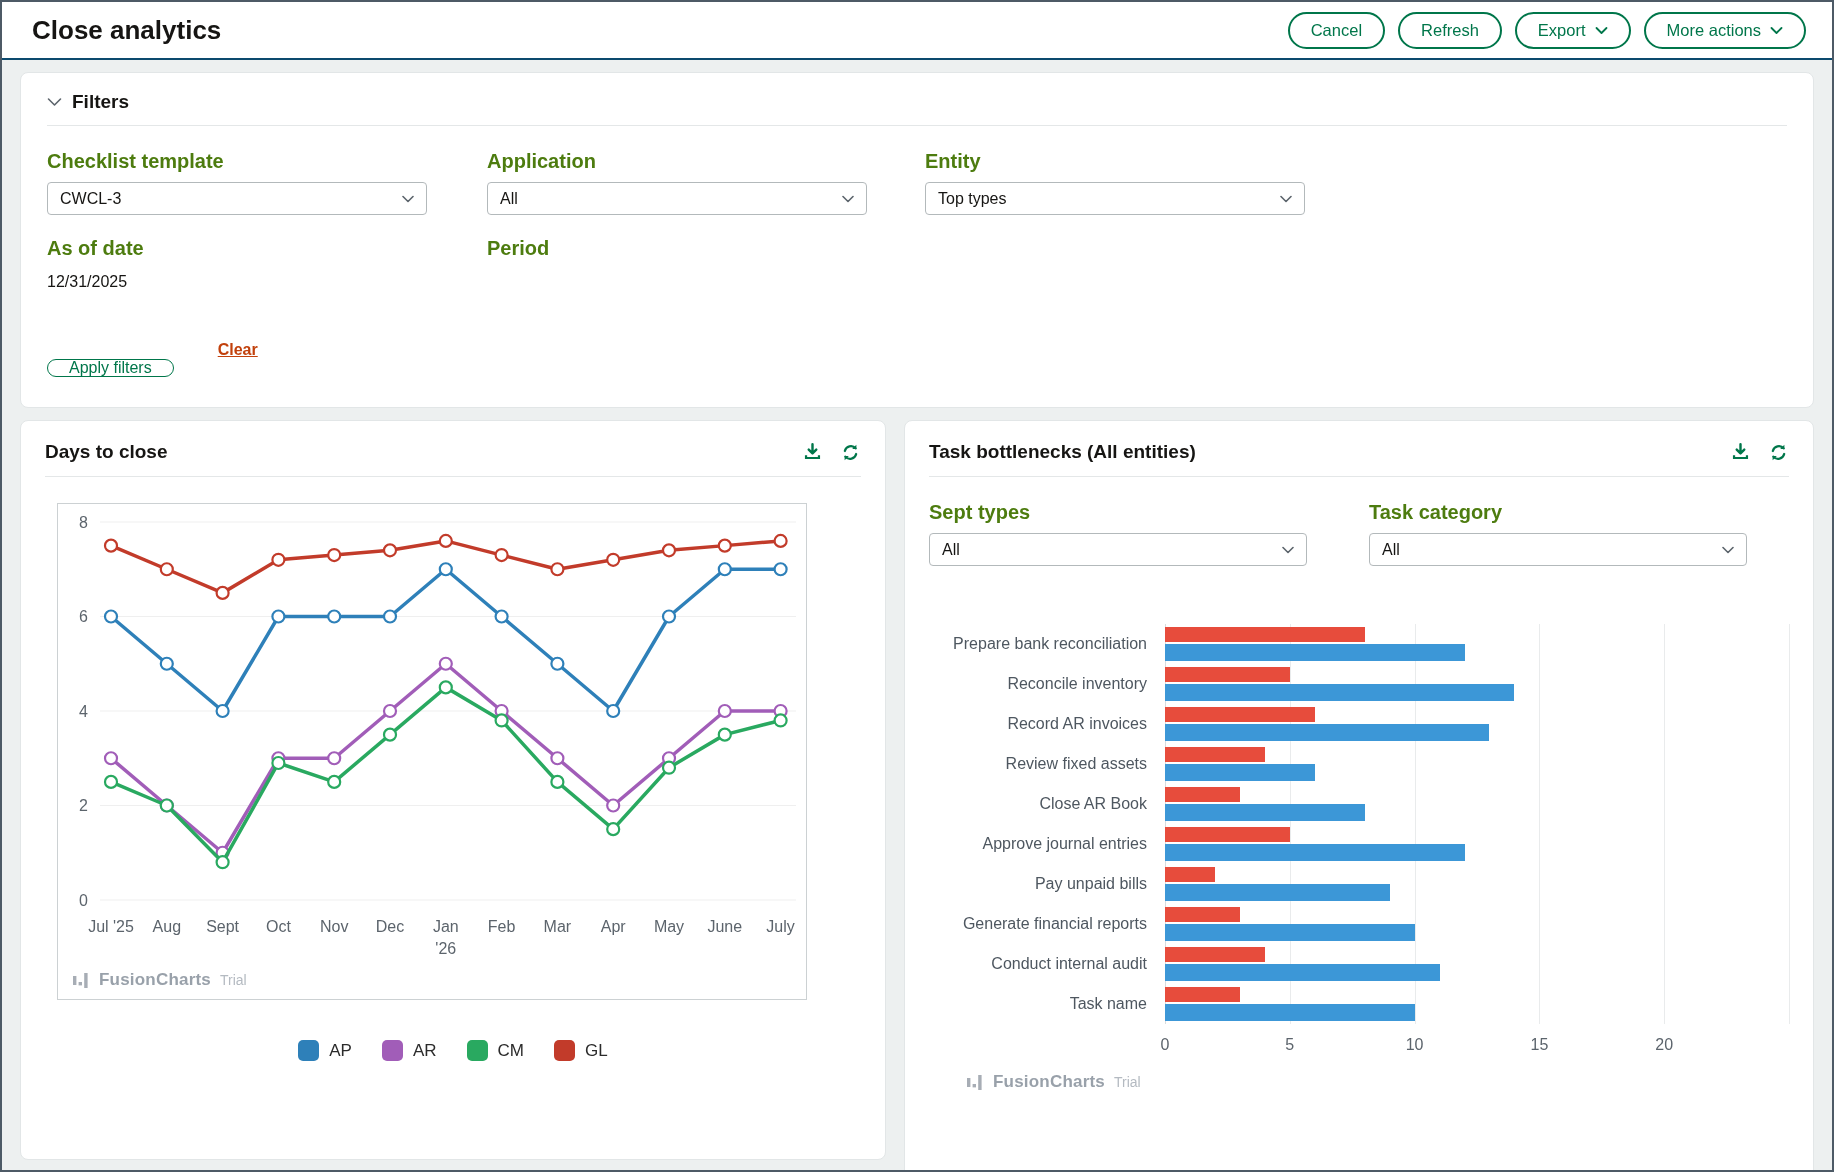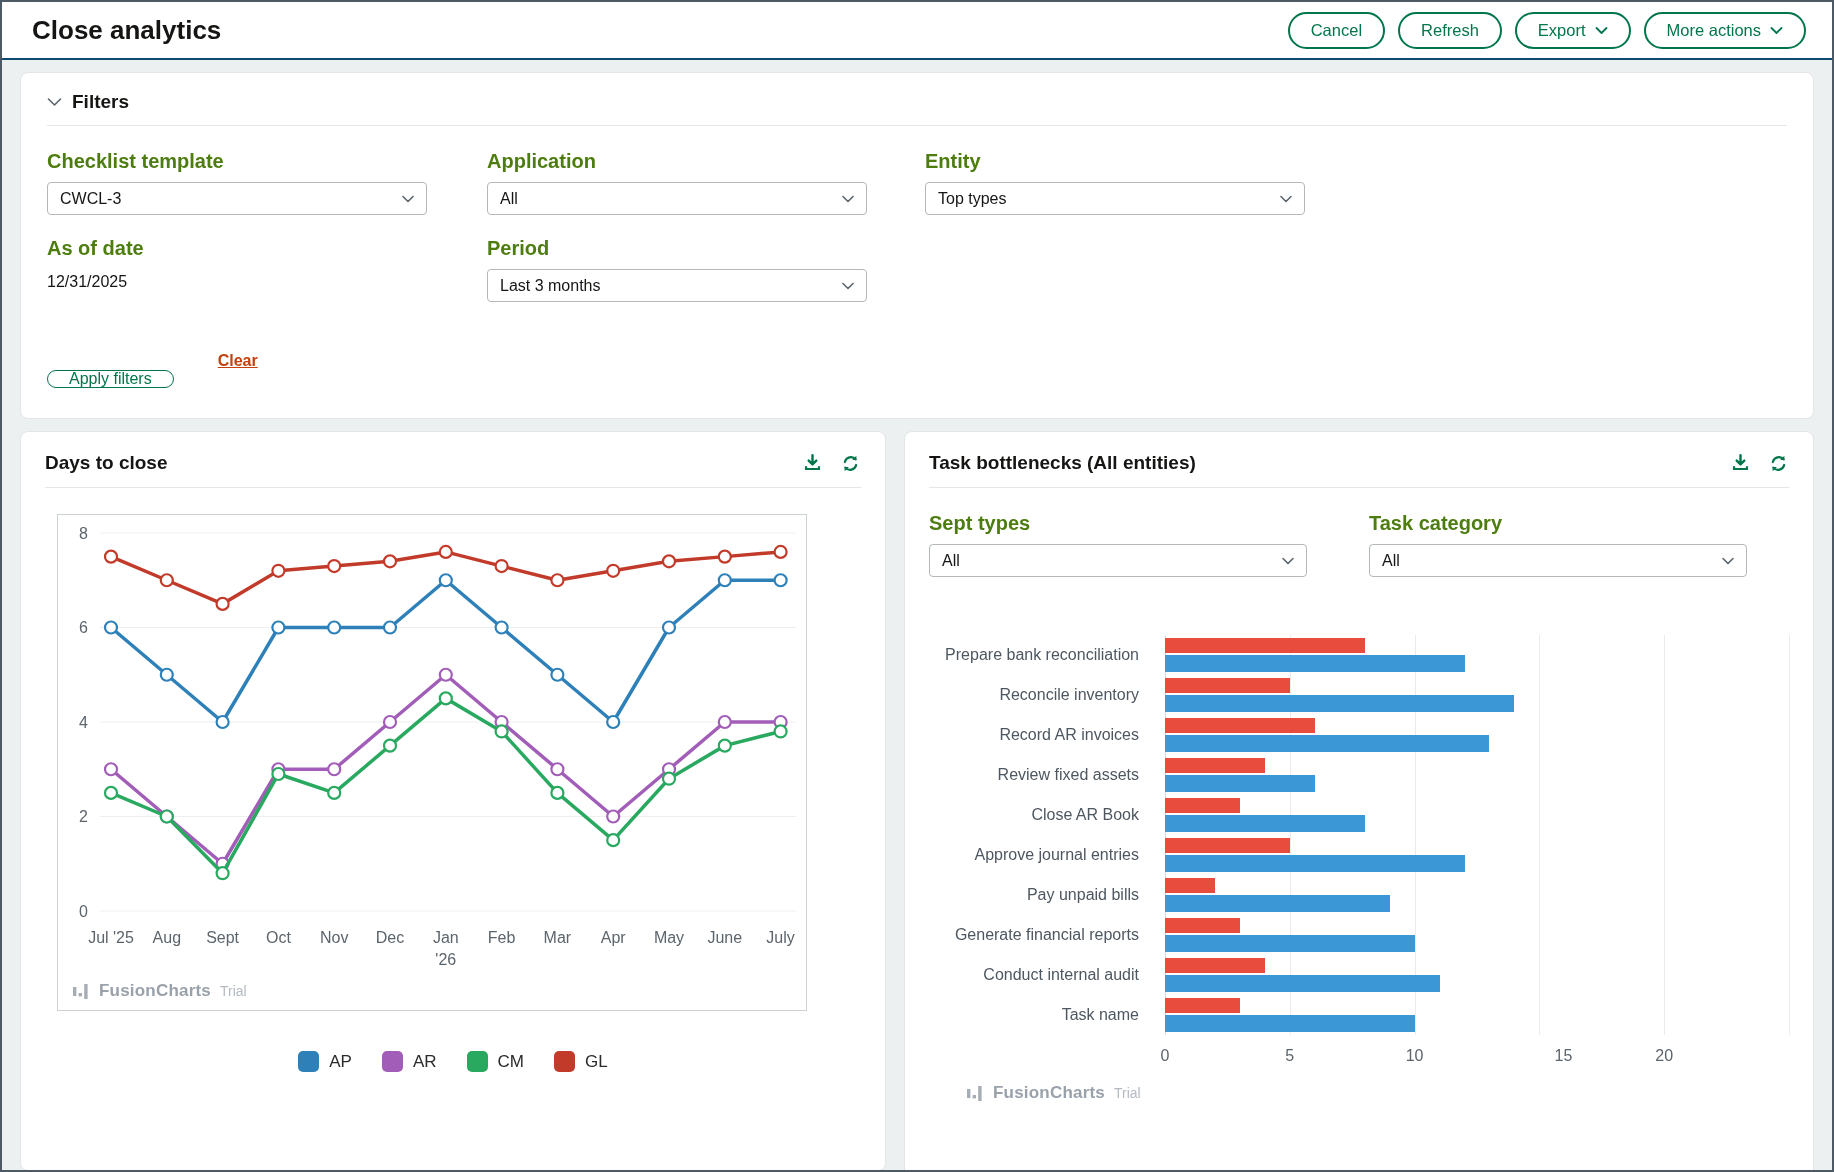--- a/index.html
+++ b/index.html
@@ -74,21 +74,21 @@
   .legend-row { display:flex; justify-content:center; gap:30px; margin-top:40px; }
   .legend-item { display:flex; align-items:center; gap:10px; font-size:17px; color:#2b2b2b; cursor:pointer; }
   .legend-swatch { width:21px; height:21px; border-radius:5px; flex:0 0 auto; }
   
   .tb-selects { margin-top:24px; display:grid; grid-template-columns:440px 1fr; }
   .tb-select { width:378px; }
   .barchart { margin-top:58px; display:flex; }
   .bar-labels-col { width:236px; }
   .bar-label {
     height:40px; display:flex; align-items:center; justify-content:flex-end;
-    padding-right:26px; font-size:16px; color:#4e5760;
+    padding-right:18px; font-size:16px; color:#4e5760;
   }
   .plot-col { flex:1; position:relative; }
   .vline { position:absolute; top:0; bottom:0; width:1px; background:#e9ebec; }
   .vline.zero { background:#d9dcde; }
   .bar-rows { position:relative; }
   .bar-row { height:40px; display:flex; flex-direction:column; justify-content:center; gap:2px; }
   .bar-red  { height:15px; }
   .bar-blue { height:17px; }
   .axis-row { position:relative; height:26px; margin-top:8px; }
   .axis-tick {
@@ -174,28 +174,20 @@
           </span>
         </div>
       </div>
 
       <div>
         <div class="field-label">As of date</div>
         <div class="static-value">12/31/2025</div>
       </div>
       <div>
         <div class="field-label">Period</div>
-        <div class="select">
-          <span>Last 3 months</span>
-          <span class="chev">
-            <svg width="12" height="8" viewBox="0 0 12 8">
-                <path d="M1 1.5 L6 6.5 L11 1.5" fill="none" stroke="currentColor" stroke-width="1.6" stroke-linecap="round" stroke-linejoin="round"></path>
-              </svg>
-          </span>
-        </div>
       </div>
       <div></div>
     </div>
 
     <div class="filters-actions">
       <button class="pill-btn" style="height:18px;border-width:1.5px;font-size:16px;margin-top:36px;">
         <span>Apply filters</span>
       </button>
       <a class="clear-link">Clear</a>
     </div>
@@ -445,21 +437,21 @@
                 <div class="bar-row">
                   <div class="bar-red" style="width: 12%; background: rgb(231, 76, 60);"></div>
                   <div class="bar-blue" style="width: 40%; background: rgb(60, 151, 215);"></div>
                 </div>
               </div>
           </div>
           <div class="axis-row" id="bar-axis">
               <span class="axis-tick" style="left: 0%;">0</span>
               <span class="axis-tick" style="left: 20%;">5</span>
               <span class="axis-tick" style="left: 40%;">10</span>
-              <span class="axis-tick" style="left: 60%; margin-left: 24px;">15</span>
+              <span class="axis-tick" style="left: 60%;">15</span>
               <span class="axis-tick" style="left: 80%;">20</span>
             </div>
         </div>
       </div>
 
       <div class="fc-watermark tb-watermark">
         <svg width="17" height="19" viewBox="0 0 17 19">
             <rect x="0" y="5" width="3.4" height="9" fill="#a7adb5"></rect>
             <rect x="5.6" y="11" width="3.4" height="3.4" fill="#a7adb5"></rect>
             <rect x="11.2" y="2" width="3.4" height="15" fill="#a7adb5"></rect>

